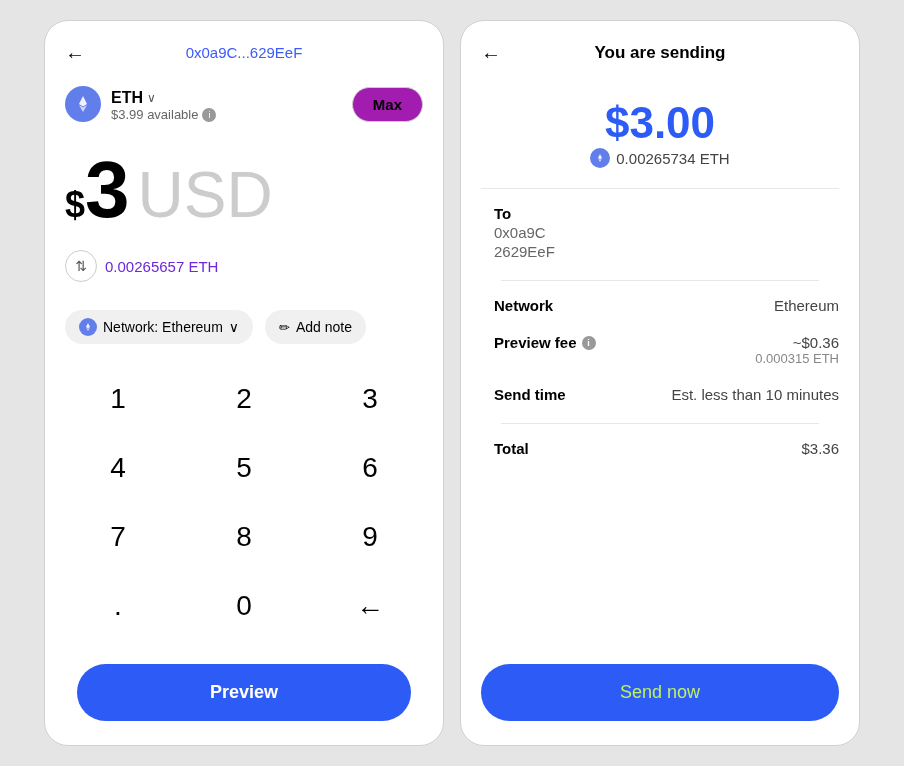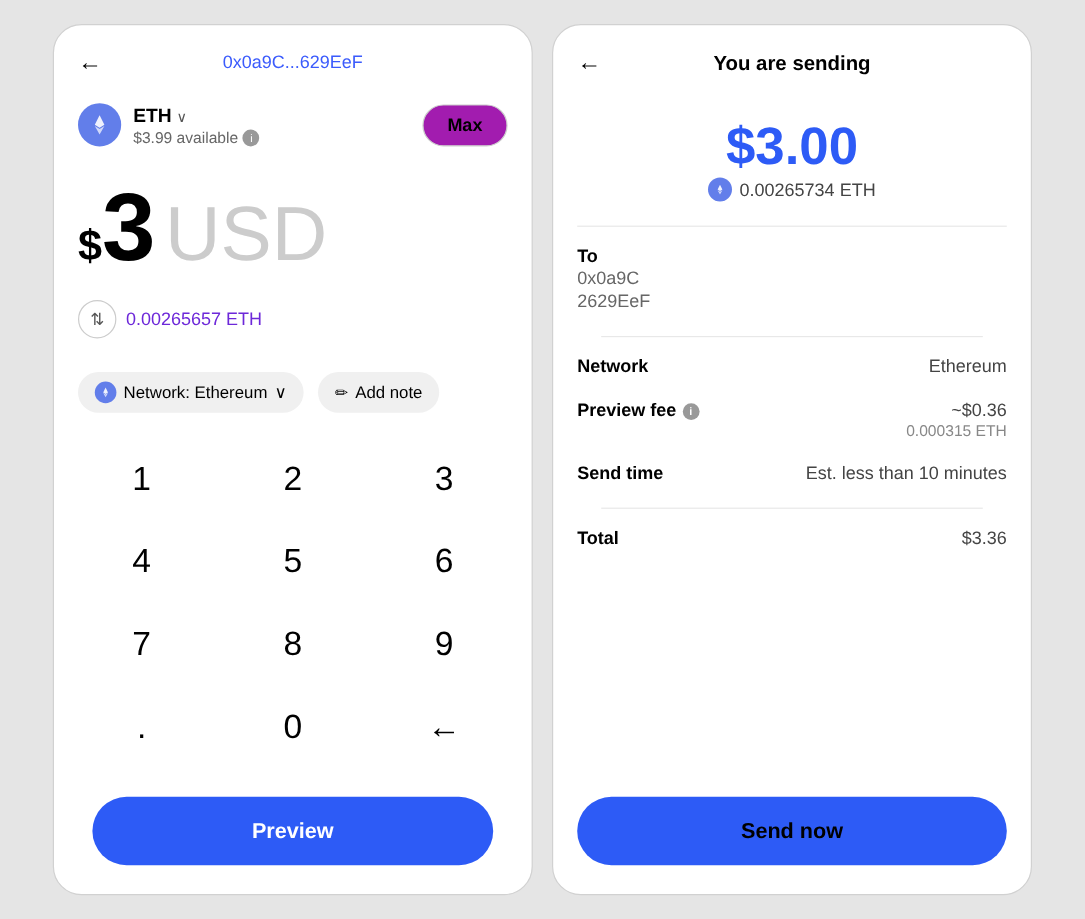--- a/index.html
+++ b/index.html
@@ -293,20 +293,21 @@
       background: #e8e8e8;
       margin: 0 20px;
     }
 
     .details-section {
       padding: 16px 20px;
       flex: 1;
     }
     .detail-row {
       margin-bottom: 20px;
+      margin-left: 13px;
     }
     .detail-row.inline {
       display: flex;
       justify-content: space-between;
       align-items: flex-start;
       margin-bottom: 20px;
     }
     .detail-label {
       font-size: 15px;
       font-weight: 700;
@@ -334,26 +335,26 @@
       color: #888;
       text-align: right;
     }
 
     .send-btn-container {
       padding: 16px 20px 24px;
     }
     .send-btn {
       width: 100%;
       background: #2d5bf6;
-      color: #000000;
+      color: #bef264;
       border: none;
       border-radius: 50px;
       padding: 18px;
       font-size: 18px;
-      font-weight: 700;
+      font-weight: 400;
       cursor: pointer;
     }
   </style>
 </head>
 <body>
 
 <div class="screens-container">
 
   <div class="screen">
 

